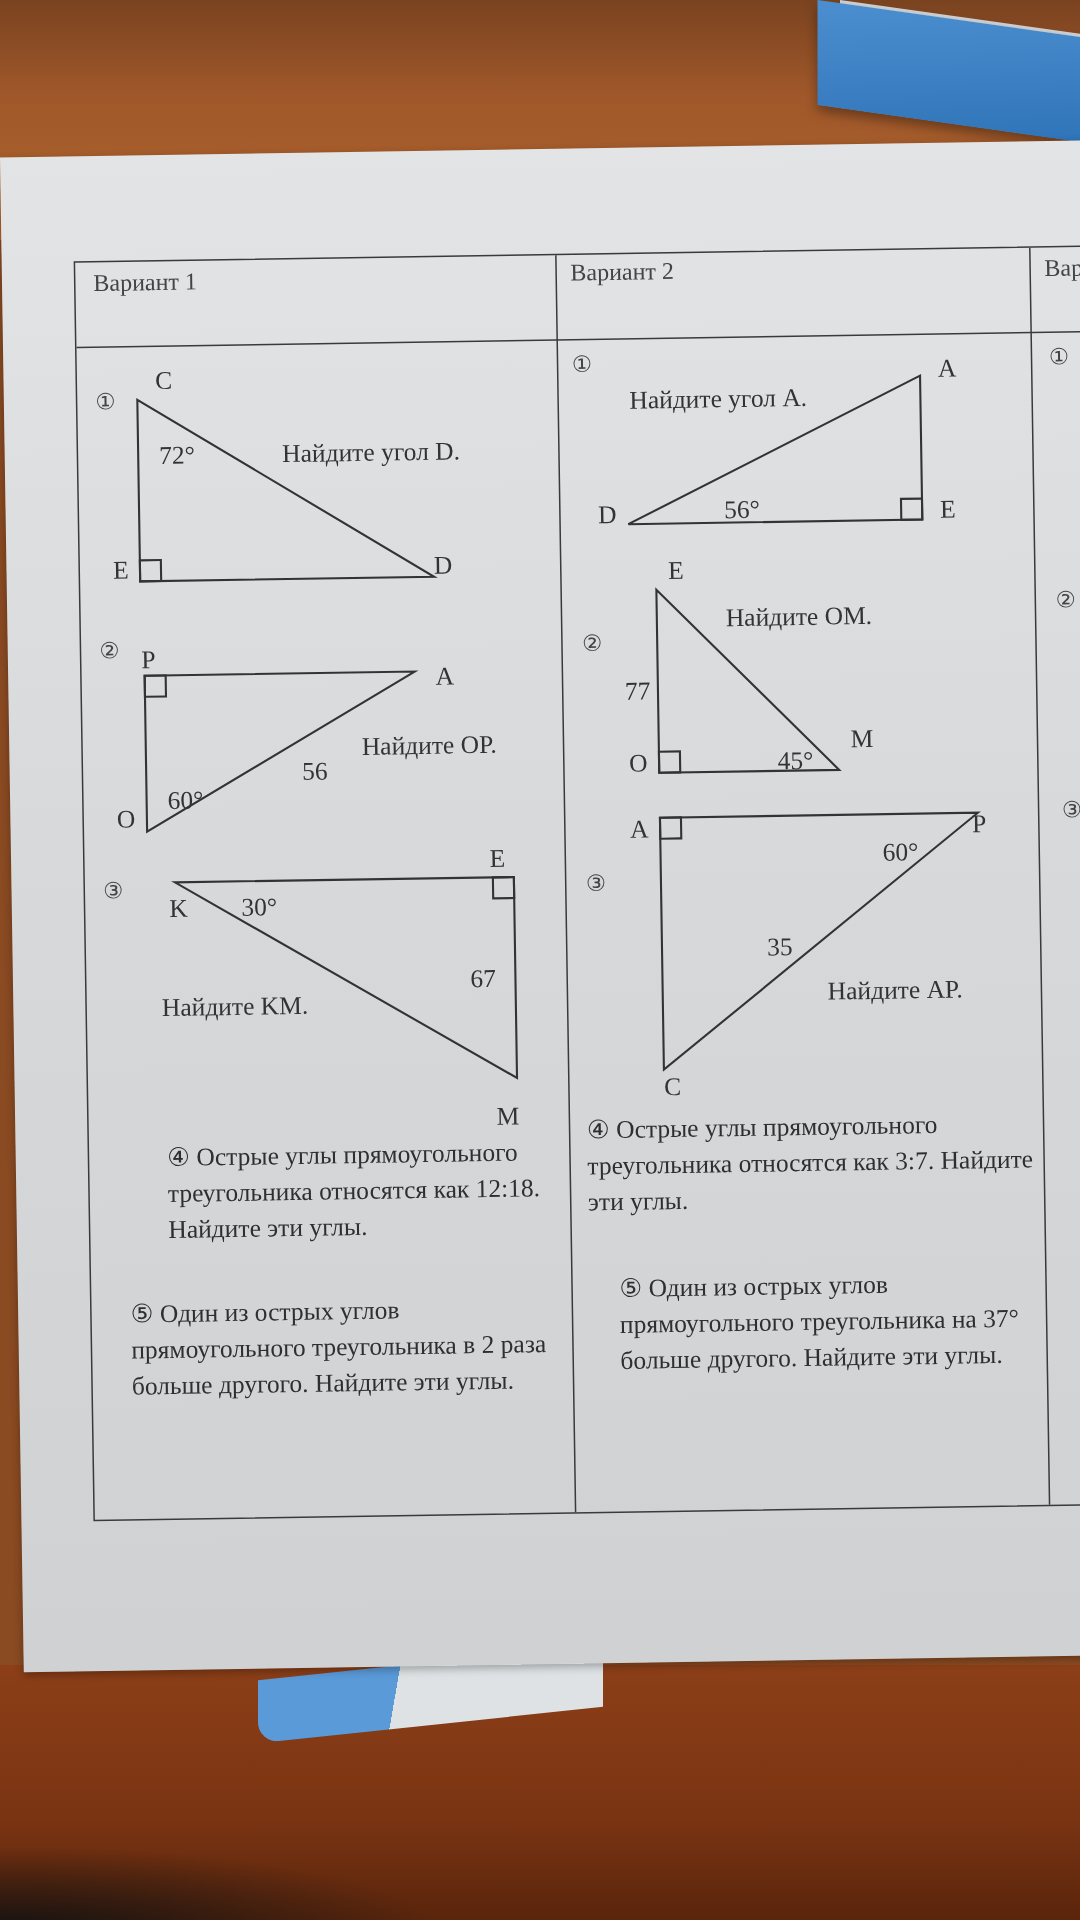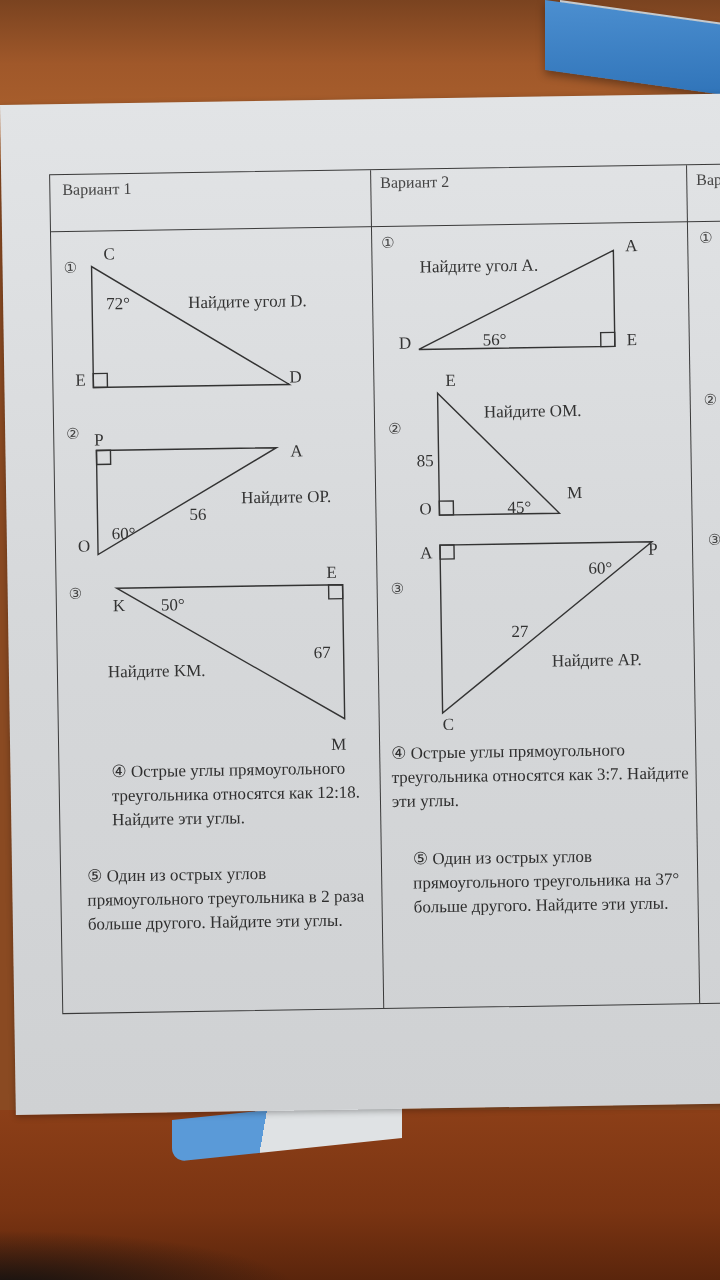--- a/index.html
+++ b/index.html
@@ -54,32 +54,32 @@
 
     <span class="txt num" style="left:12px;top:250px">②</span>
     <svg class="fig" width="320" height="840">
       <polygon points="42,276 42,380 222,276"></polygon>
       <rect x="42" y="276" width="14" height="14"></rect>
     </svg>
     <span class="txt" style="left:40px;top:256px">P</span>
     <span class="txt" style="left:236px;top:270px">A</span>
     <span class="txt" style="left:22px;top:362px">O</span>
     <span class="txt" style="left:56px;top:350px">60°</span>
-    <span class="txt" style="left:134px;top:332px">56</span>
+    <span class="txt" style="left:146px;top:332px">56</span>
     <span class="txt" style="left:186px;top:316px">Найдите OP.</span>
 
     <span class="txt num" style="left:12px;top:410px">③</span>
     <svg class="fig" width="320" height="840">
       <polygon points="60,414 286,414 286,548"></polygon>
       <rect x="272" y="414" width="14" height="14"></rect>
     </svg>
     <span class="txt" style="left:56px;top:422px">K</span>
     <span class="txt" style="left:270px;top:392px">E</span>
     <span class="txt" style="left:272px;top:564px">M</span>
-    <span class="txt" style="left:104px;top:422px">50°</span>
+    <span class="txt" style="left:104px;top:422px">30°</span>
     <span class="txt" style="left:256px;top:472px">67</span>
     <span class="txt" style="left:50px;top:488px">Найдите KM.</span>
 
     <div class="txt para" style="left:52px;top:586px;width:262px">
       <span>④</span>
       <span>Острые углы прямоугольного треугольника относятся как  12:18. Найдите эти углы.</span>
     </div>
 
     <div class="txt para" style="left:26px;top:690px;width:288px">
       <span>⑤</span>
@@ -98,34 +98,34 @@
     <span class="txt" style="left:368px;top:88px">Найдите угол A.</span>
 
     <span class="txt num" style="left:334px;top:250px">②</span>
     <svg class="fig" width="700" height="840">
       <polygon points="384,224 384,346 504,346"></polygon>
       <rect x="384" y="332" width="14" height="14"></rect>
     </svg>
     <span class="txt" style="left:392px;top:202px">E</span>
     <span class="txt" style="left:364px;top:330px">O</span>
     <span class="txt" style="left:512px;top:316px">M</span>
-    <span class="txt" style="left:452px;top:330px">45°</span>
-    <span class="txt" style="left:362px;top:282px">85</span>
+    <span class="txt" style="left:463px;top:330px">45°</span>
+    <span class="txt" style="left:362px;top:282px">77</span>
     <span class="txt" style="left:430px;top:234px">Найдите OM.</span>
 
     <span class="txt num" style="left:334px;top:410px">③</span>
     <svg class="fig" width="700" height="840">
       <polygon points="384,376 596,376 384,544"></polygon>
       <rect x="384" y="376" width="14" height="14"></rect>
     </svg>
     <span class="txt" style="left:364px;top:374px">A</span>
     <span class="txt" style="left:592px;top:374px">P</span>
     <span class="txt" style="left:384px;top:546px">C</span>
     <span class="txt" style="left:532px;top:392px">60°</span>
-    <span class="txt" style="left:454px;top:454px">27</span>
+    <span class="txt" style="left:454px;top:454px">35</span>
     <span class="txt" style="left:494px;top:484px">Найдите AP.</span>
 
     <div class="txt para" style="left:332px;top:572px;width:300px">
       <span>④</span>
       <span>Острые углы прямоугольного треугольника относятся как  3:7. Найдите эти углы.</span>
     </div>
 
     <div class="txt para" style="left:352px;top:678px;width:278px">
       <span>⑤</span>
       <span>Один из острых углов прямоугольного треугольника на 37° больше другого. Найдите эти углы.</span>

